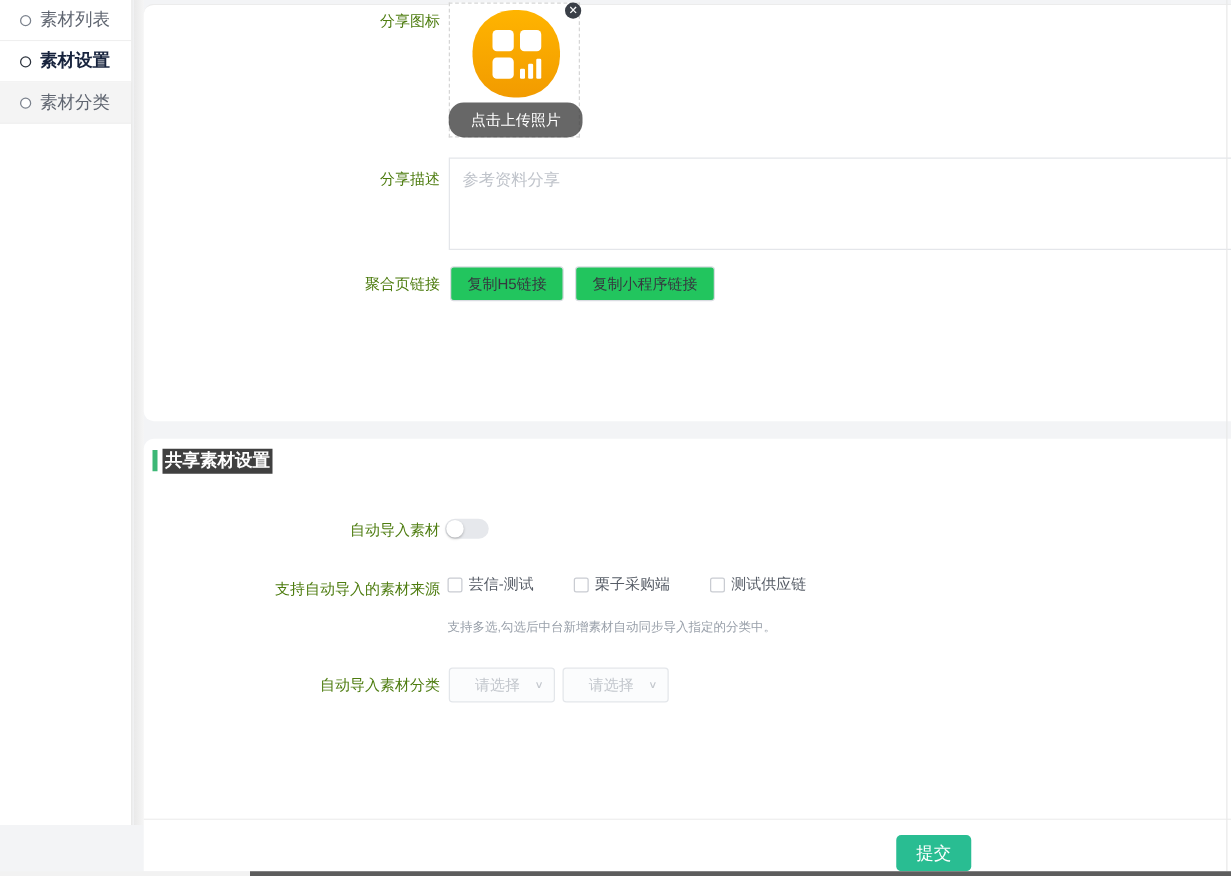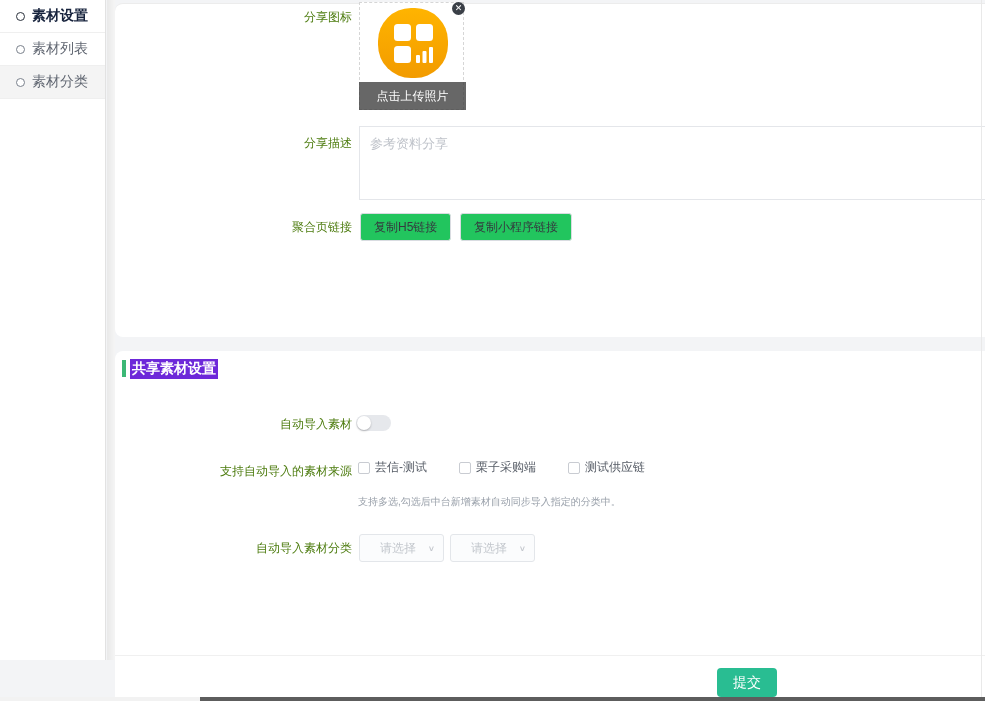--- a/index.html
+++ b/index.html
@@ -32,21 +32,21 @@
     font-size:12px; color:#4d7c0f; }
   .wide-label { left:180px; width:172px; }
 
   
   .upload-box { position:absolute; left:359px; top:2px; width:105px; height:108px;
     border:1px dashed #d6d6d6; background:#fff; cursor:pointer; }
   .upload-icon-wrap { position:absolute; left:0; top:0; width:105px; height:80px;
     display:flex; align-items:center; justify-content:center; }
   .upload-caption { position:absolute; left:-1px; bottom:-1px; width:107px; height:28px;
     background:rgba(60,60,60,.78); color:#fff; font-size:12px;
-    display:flex; align-items:center; justify-content:center; }
+    display:flex; align-items:center; justify-content:center;border-radius:12px; }
   .upload-close { position:absolute; left:452px; top:2px; width:13px; height:13px;
     border-radius:50%; background:#3a3f47; color:#fff; font-size:9px; line-height:13px;
     text-align:center; cursor:pointer; z-index:3; }
 
   
   .desc-area { position:absolute; left:359px; top:126px; width:630px; height:74px;
     border:1px solid #e4e6ea; background:#fff; resize:none; outline:none;
     font-family:"Liberation Sans","DejaVu Sans",sans-serif;
     font-size:13px; color:#bfc3ca; padding:8px 10px; }
 
@@ -55,21 +55,21 @@
     background:#22c55e; border:1px solid #d9dce1; border-radius:3px;
     font-size:12px; color:#35393f; cursor:pointer;
     font-family:"Liberation Sans","DejaVu Sans",sans-serif; }
   #copy-h5 { left:360px; }
   #copy-mini { left:440px;margin-left:20px; }
 
   
   .sec-bar { position:absolute; left:122px; top:360px; width:4px; height:17px;
     background:#3cb876; }
   .sec-title { position:absolute; left:130px; top:359px; font-size:14px; font-weight:bold;
-    background:#6d28d9; color:#fff; padding:1px 2px; }
+    background:#404040; color:#fff; padding:1px 2px; }
 
   
   .toggle { position:absolute; left:356px; top:415px; width:35px; height:16px;
     border-radius:9px; background:#e6e8ec; cursor:pointer; }
   .toggle .knob { position:absolute; left:1px; top:1px; width:14px; height:14px;
     border-radius:50%; background:#fff; box-shadow:0 1px 2px rgba(0,0,0,.25); }
 
   
   .cb-row { position:absolute; left:358px; top:459px; display:flex; }
   .cb-item { display:flex; align-items:center; margin-right:32px; cursor:pointer; }
@@ -97,27 +97,27 @@
     background:#f2f2f2; }
   .hscroll-thumb { position:absolute; left:200px; top:0; width:785px; height:4px;
     background:#5d5d5d; cursor:grab; }
   .vscroll-line { position:absolute; left:981px; top:0; width:1px; height:697px;
     background:#e9e9e9; }
 </style>
 </head>
 <body>
 
 <nav class="sidebar">
+  <div class="side-item">
+    <span class="radio-ring"></span>
+    <span>素材列表</span>
+  </div>
   <div class="side-item active">
     <span class="radio-ring"></span>
     <span>素材设置</span>
-  </div>
-  <div class="side-item">
-    <span class="radio-ring"></span>
-    <span>素材列表</span>
   </div>
   <div class="side-item hovered">
     <span class="radio-ring"></span>
     <span>素材分类</span>
   </div>
 </nav>
 <div class="side-gap"></div>
 
 <section class="panel" id="panel-top"></section>
 

